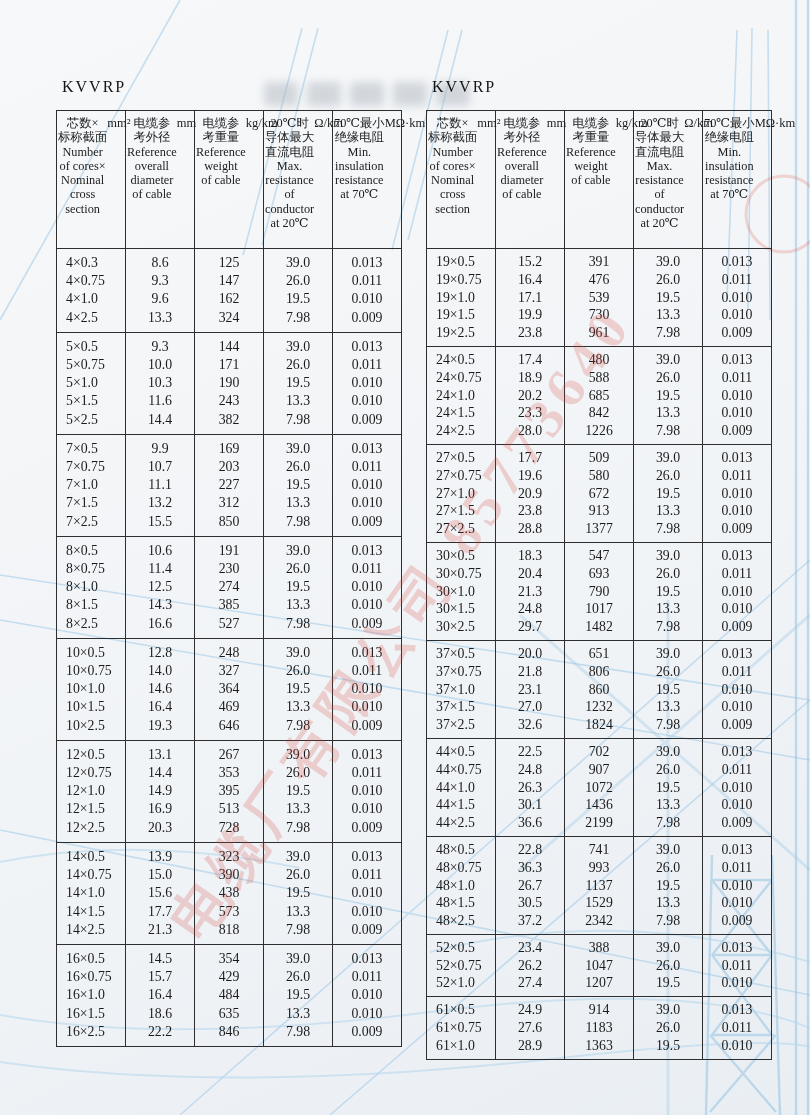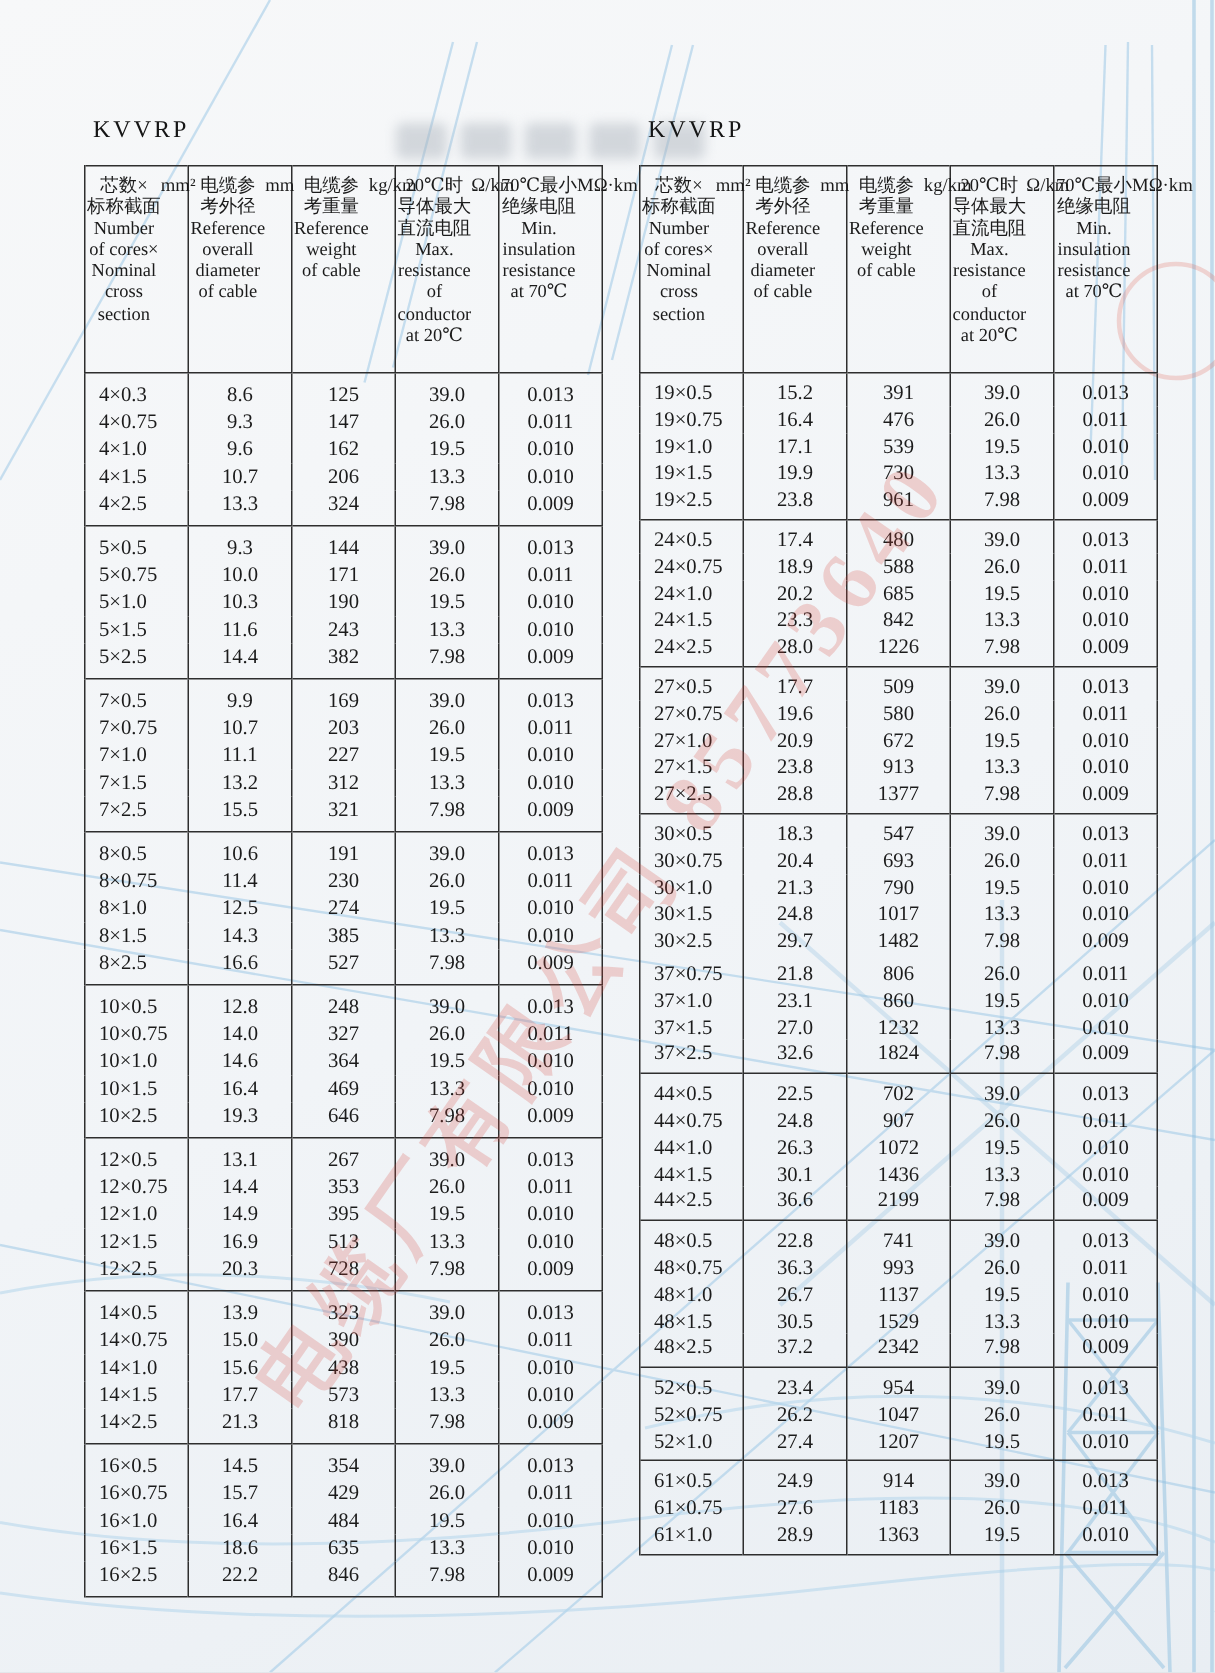--- a/index.html
+++ b/index.html
@@ -205,27 +205,20 @@
           <td>26.0</td>
           <td>0.011</td>
         </tr>
         <tr>
           <td>4×1.0</td>
           <td>9.6</td>
           <td>162</td>
           <td>19.5</td>
           <td>0.010</td>
         </tr>
-        <tr>
-          <td>4×1.5</td>
-          <td>10.7</td>
-          <td>206</td>
-          <td>13.3</td>
-          <td>0.010</td>
-        </tr>
         <tr class="group-end">
           <td>4×2.5</td>
           <td>13.3</td>
           <td>324</td>
           <td>7.98</td>
           <td>0.009</td>
         </tr>
         <tr class="group-start">
           <td>5×0.5</td>
           <td>9.3</td>
@@ -285,21 +278,21 @@
         <tr>
           <td>7×1.5</td>
           <td>13.2</td>
           <td>312</td>
           <td>13.3</td>
           <td>0.010</td>
         </tr>
         <tr class="group-end">
           <td>7×2.5</td>
           <td>15.5</td>
-          <td>321</td>
+          <td>850</td>
           <td>7.98</td>
           <td>0.009</td>
         </tr>
         <tr class="group-start">
           <td>8×0.5</td>
           <td>10.6</td>
           <td>191</td>
           <td>39.0</td>
           <td>0.013</td>
         </tr>
@@ -687,20 +680,27 @@
           <td>13.3</td>
           <td>0.010</td>
         </tr>
         <tr class="group-end">
           <td>30×2.5</td>
           <td>29.7</td>
           <td>1482</td>
           <td>7.98</td>
           <td>0.009</td>
         </tr>
+        <tr class="group-start">
+          <td>37×0.5</td>
+          <td>20.0</td>
+          <td>651</td>
+          <td>39.0</td>
+          <td>0.013</td>
+        </tr>
         <tr>
           <td>37×0.75</td>
           <td>21.8</td>
           <td>806</td>
           <td>26.0</td>
           <td>0.011</td>
         </tr>
         <tr>
           <td>37×1.0</td>
           <td>23.1</td>
@@ -788,21 +788,21 @@
         <tr class="group-end">
           <td>48×2.5</td>
           <td>37.2</td>
           <td>2342</td>
           <td>7.98</td>
           <td>0.009</td>
         </tr>
         <tr class="group-start">
           <td>52×0.5</td>
           <td>23.4</td>
-          <td>954</td>
+          <td>388</td>
           <td>39.0</td>
           <td>0.013</td>
         </tr>
         <tr>
           <td>52×0.75</td>
           <td>26.2</td>
           <td>1047</td>
           <td>26.0</td>
           <td>0.011</td>
         </tr>

